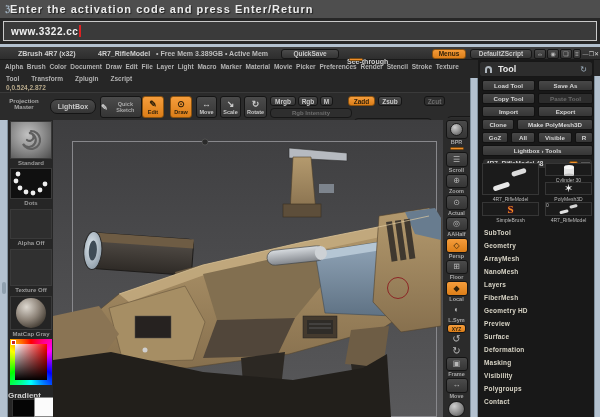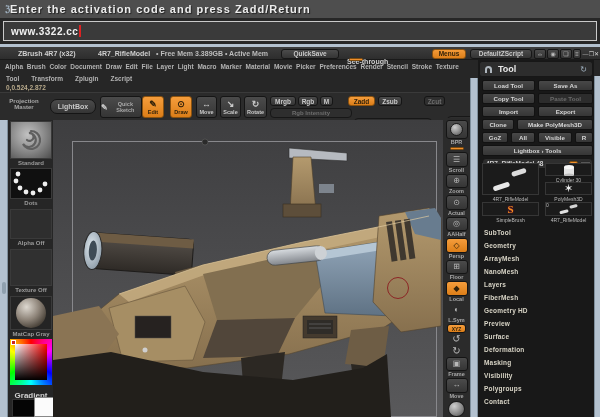--- a/index.html
+++ b/index.html
@@ -71,21 +71,21 @@
   .tp-btn { background:linear-gradient(#484848,#363636); border:1px solid #121212; border-radius:2px; color:#d6d6d6; font-size:6.2px; font-weight:bold; display:flex; align-items:center; justify-content:center; height:11px; }
   .tp-btn.dim { color:#6a6a6a; background:#2c2c2c; }
   .tp-thumb { background:#1b1b1b; border:1px solid #363636; display:flex; align-items:center; justify-content:center; }
   .tp-lbl { font-size:5px; color:#bdbdbd; text-align:center; line-height:6px; }
   .sec { left:484px; font-size:6.5px; font-weight:bold; color:#d8d4c6; letter-spacing:.2px; }
 </style>
 </head>
 <body>
 
 <div class="abs act-bar"></div>
-<div class="abs act-msg">Enter the activation code and press Zadd/Return</div>
+<div class="abs act-msg">Enter the activation code and press Enter/Return</div>
 <div class="abs act-input-row"></div>
 <div class="abs act-input">
   <span class="act-value">www.3322.cc</span>
   <span class="act-caret"></span>
 </div>
 
 <div class="abs frame-top"></div>
 
 <div class="abs titlebar"></div>
 <span class="abs logo" style="left:5px;">ℨ</span>
@@ -243,21 +243,21 @@
 <div class="abs thumb" style="left:10px; top:249px; width:42px; height:37px; background:#303030;"></div>
 <div class="abs lbl" style="left:10px; top:287px; width:42px;">Texture Off</div>
 <div class="abs thumb" style="left:10px; top:296px; width:42px; height:34px; display:flex; align-items:center; justify-content:center; background:#242424;">
   <div style="width:30px; height:30px; border-radius:50%; background:radial-gradient(circle at 35% 30%, #ddd8d0, #8d8378 45%, #4c453c 75%, #2a2621);"></div>
 </div>
 <div class="abs lbl" style="left:10px; top:331px; width:42px;">MatCap Gray</div>
 <div class="abs" style="left:10px; top:339px; width:42px; height:46px; background:conic-gradient(from 0deg, #f00, #f0f, #00f, #0ff, #0f0, #ff0, #f00);">
   <div class="abs" style="left:5px; top:5px; right:5px; bottom:5px; background:linear-gradient(to top, #000, rgba(0,0,0,0)), linear-gradient(to right, #fff, #f00);"></div>
   <div class="abs" style="left:1px; top:1px; width:5px; height:5px; background:#c22; border:1px solid #fff;"></div>
 </div>
-<div class="abs" style="left:8px; top:391px; width:46px; font-size:8px; font-weight:bold; color:#cfcfcf; text-align:center;">Gradient</div>
+<div class="abs" style="left:8px; top:391px; width:46px; font-size:8px; font-weight:bold; color:#cfcfcf; text-align:left;">Gradient</div>
 <div class="abs" style="left:12px; top:399px; width:24px; height:18px; background:#050505; border:1px solid #333;"></div>
 <div class="abs" style="left:34px; top:397px; width:23px; height:20px; background:#fbfbfb; border:1px solid #888;"></div>
 
 <div class="abs canvas">
   <svg width="390" height="297" viewBox="0 0 390 297">
     <defs>
       <linearGradient id="g-tan" x1="0" y1="0" x2="0" y2="1">
           <stop offset="0" stop-color="#b49a6e"></stop>
           <stop offset="1" stop-color="#87704e"></stop>
         </linearGradient>

